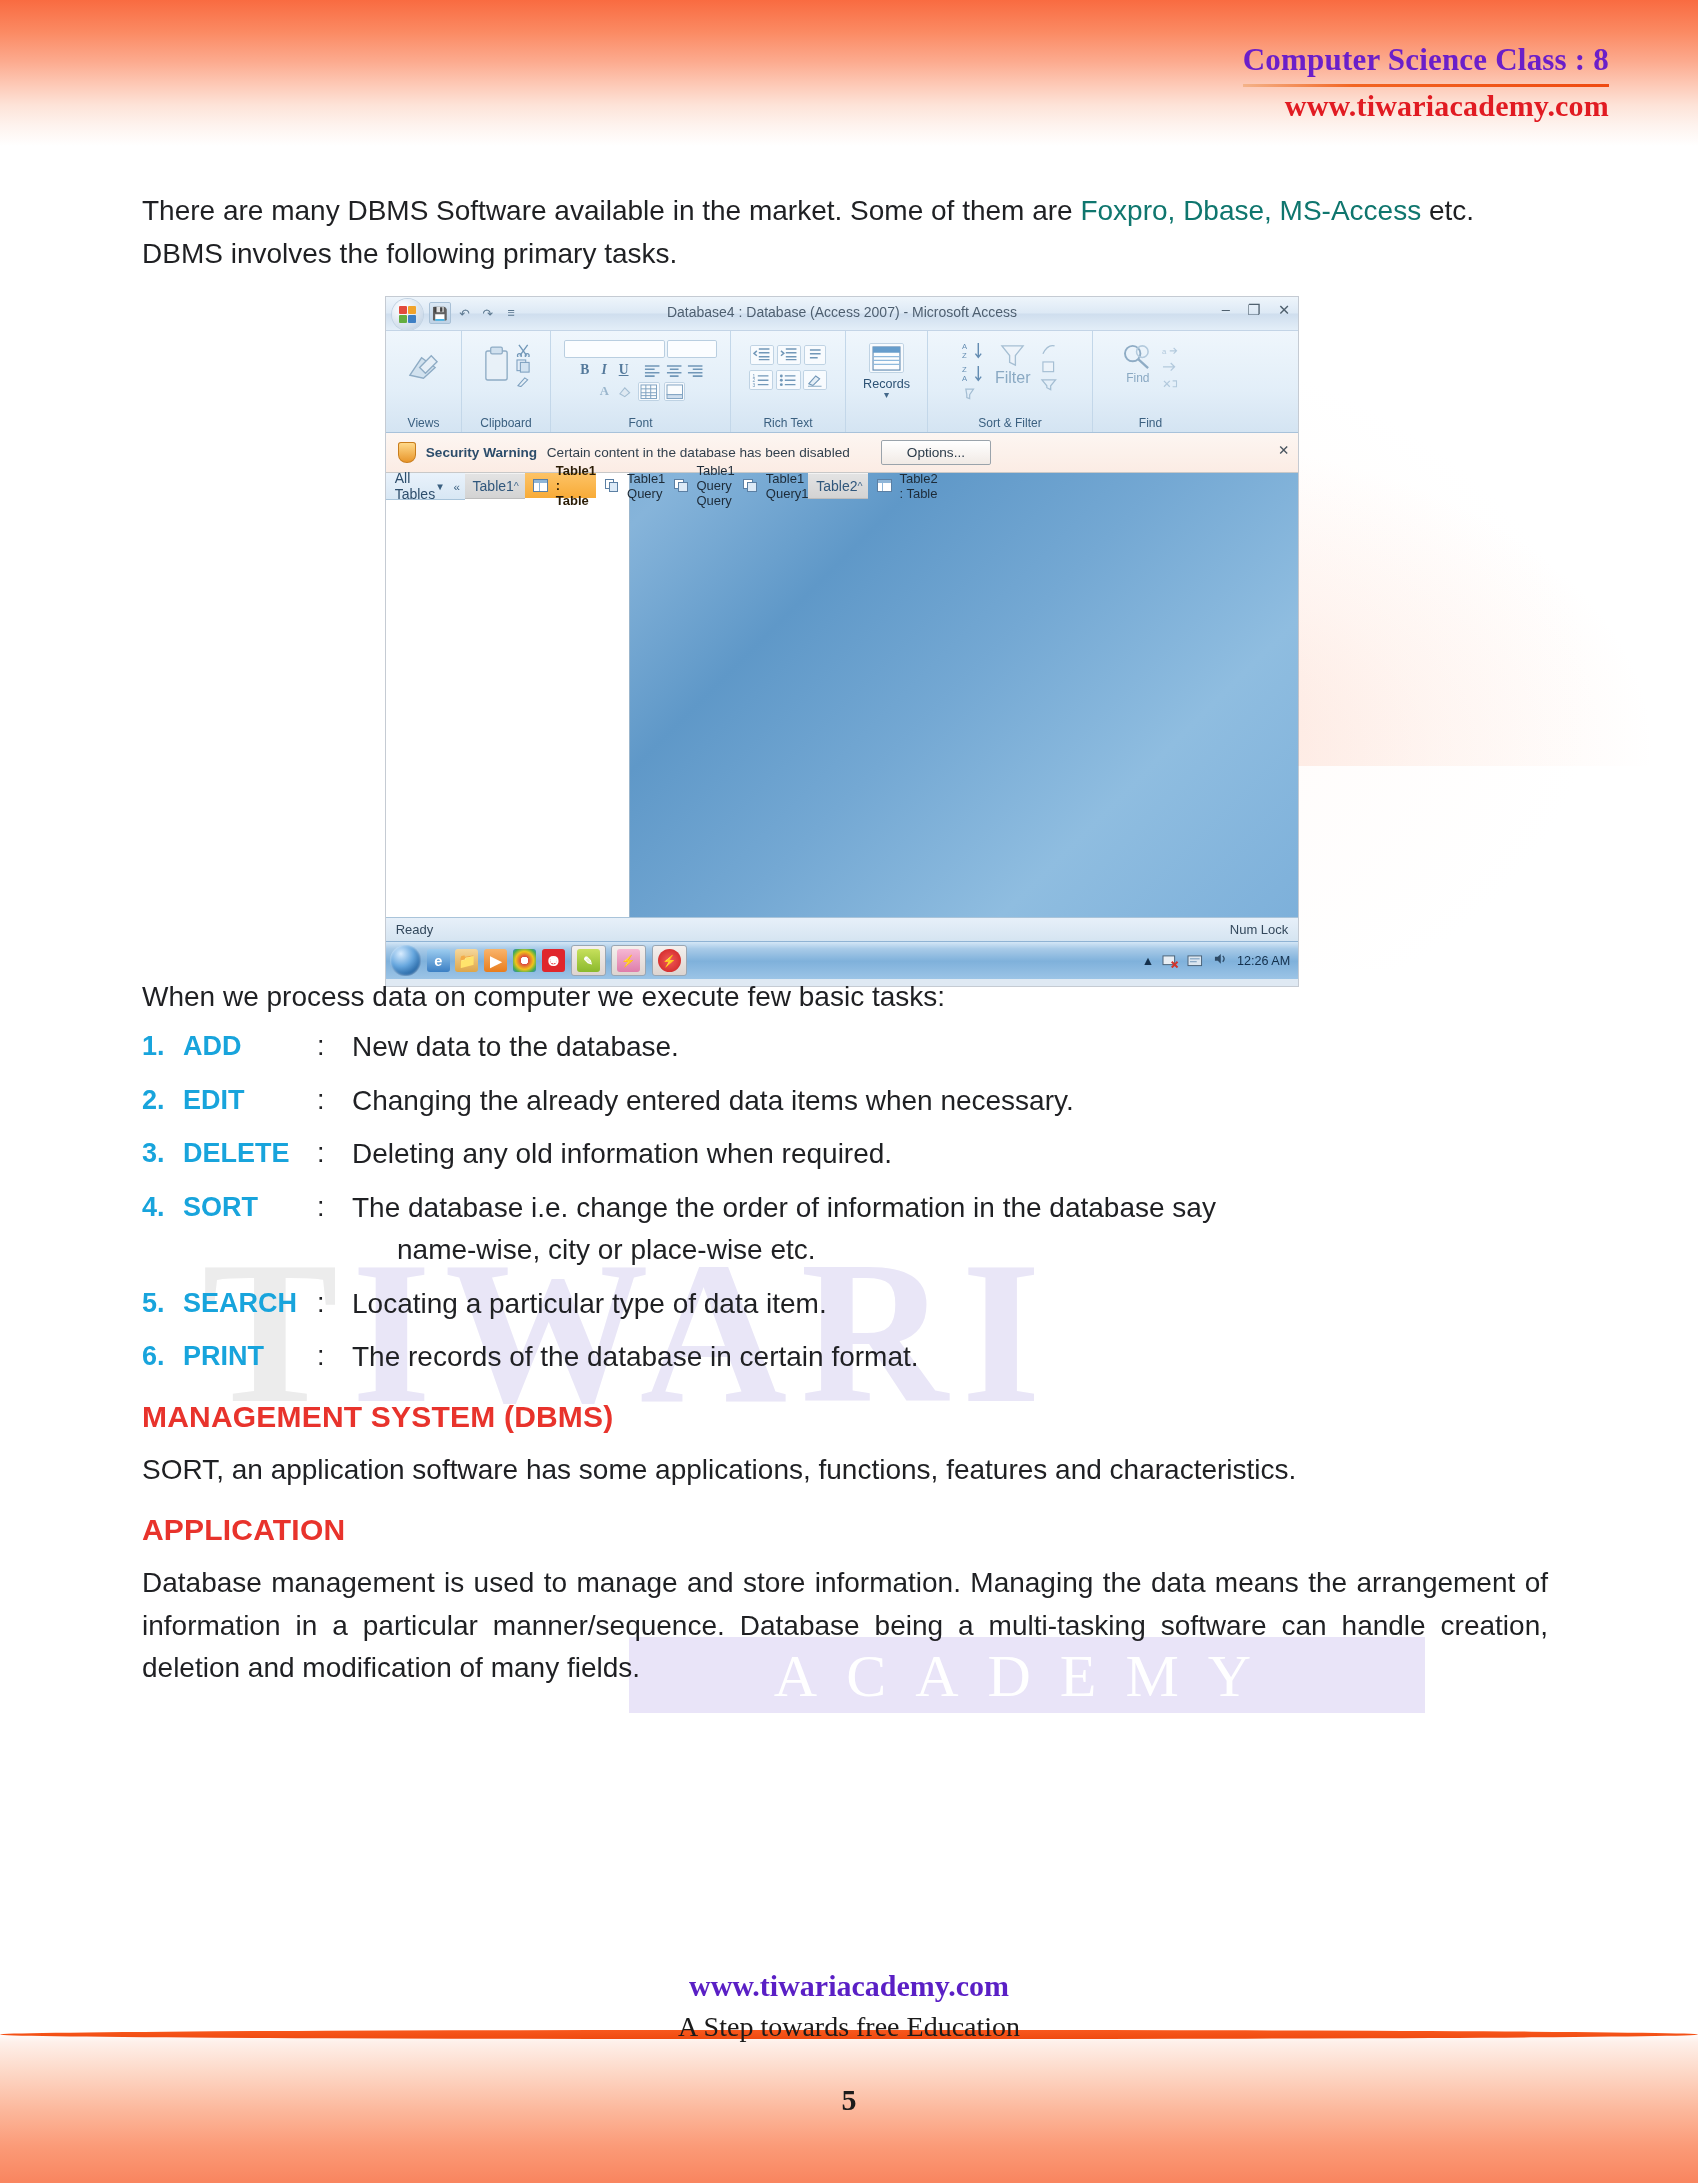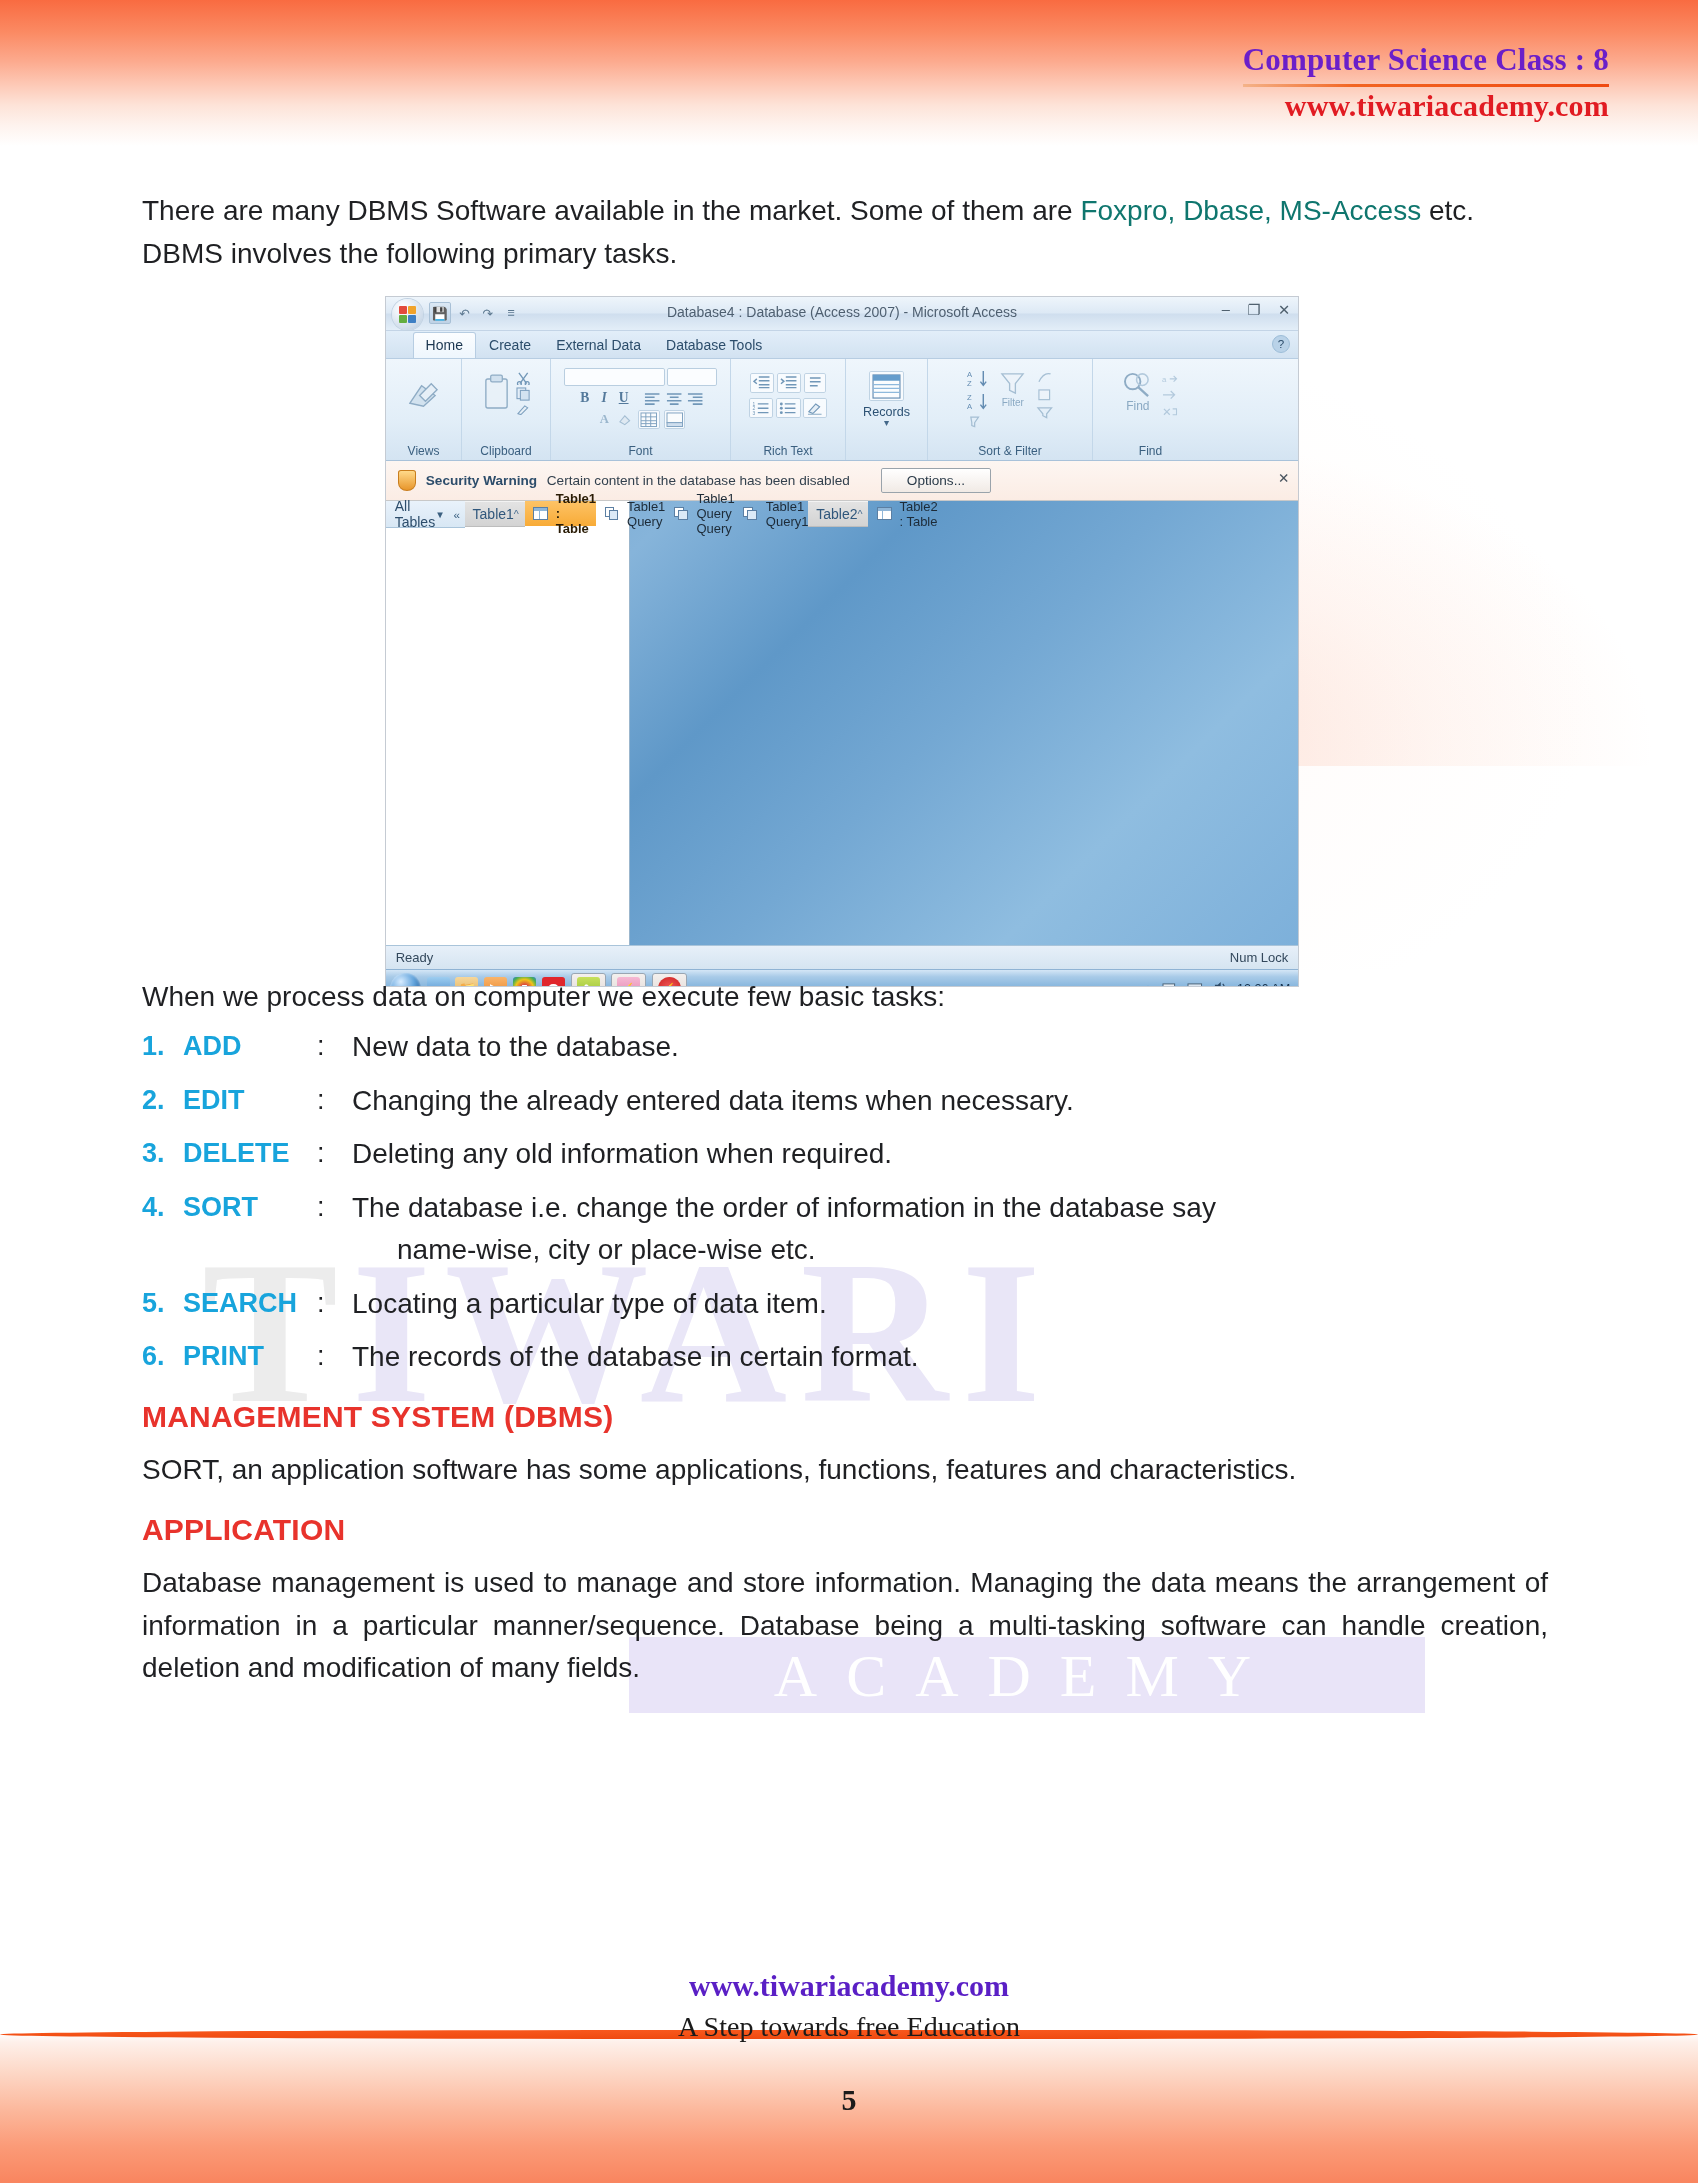--- a/index.html
+++ b/index.html
@@ -405,27 +405,20 @@
       <span class="qat-btn">≡</span>
     </div>
     <div class="ax-title">Database4 : Database (Access 2007) - Microsoft Access</div>
     <div class="ax-winbtns">
       <span>–</span>
       <span>❐</span>
       <span>✕</span>
     </div>
   </div>
 
-  <div class="ax-tabs">
-    <div class="ax-tab active">Home</div>
-    <div class="ax-tab">Create</div>
-    <div class="ax-tab">External Data</div>
-    <div class="ax-tab">Database Tools</div>
-    <div class="ax-help">?</div>
-  </div>
 
   <div class="ax-ribbon">
 
     <div class="rgroup" style="width:76px">
       <div class="ricon" style="margin-top:15.5px">
         <svg width="35" height="33" viewBox="0 0 36 34">
             <path d="M4 26 L16 8 L30 18 L18 29 Z" fill="#cfe0ee" stroke="#7fa0bc" stroke-width="1.4"></path>
             <path d="M26 6 L32 12 L20 24 L14 18 Z" fill="#e6eff7" stroke="#7fa0bc" stroke-width="1.4"></path>
           </svg>
       </div>
@@ -618,21 +611,21 @@
                 <path d="M4 2 L12 2 L8 8 L8 12 L5 11 L5 8 Z" fill="none" stroke="#9ab6cd" stroke-width="1.3"></path>
               </svg>
             </span>
         </div>
         <div style="display:flex;flex-direction:column;align-items:center;gap:1.9px;padding-top:1.9px">
           <span class="ricon">
               <svg width="27" height="25" viewBox="0 0 28 26">
                 <path d="M3 3 L25 3 L17 13 L17 23 L11 20 L11 13 Z" fill="#eef4fa" stroke="#9ab6cd" stroke-width="1.4"></path>
               </svg>
             </span>
-          <span style="font-size:10px;color:#8aa9c3">Filter</span>
+          <span style="font-size:16px;color:#8aa9c3">Filter</span>
         </div>
         <div style="display:flex;flex-direction:column;gap:3.9px;padding-top:1.9px">
           <span class="ricon">
               <svg width="17.5" height="13.6" viewBox="0 0 18 14">
                 <path d="M3 11 Q8 1 15 3" fill="none" stroke="#9ab6cd" stroke-width="1.4"></path>
               </svg>
             </span>
           <span class="ricon">
               <svg width="17.5" height="13.6" viewBox="0 0 18 14">
                 <rect x="3" y="2" width="11" height="10" fill="#eef4fa" stroke="#9ab6cd" stroke-width="1.2"></rect>

